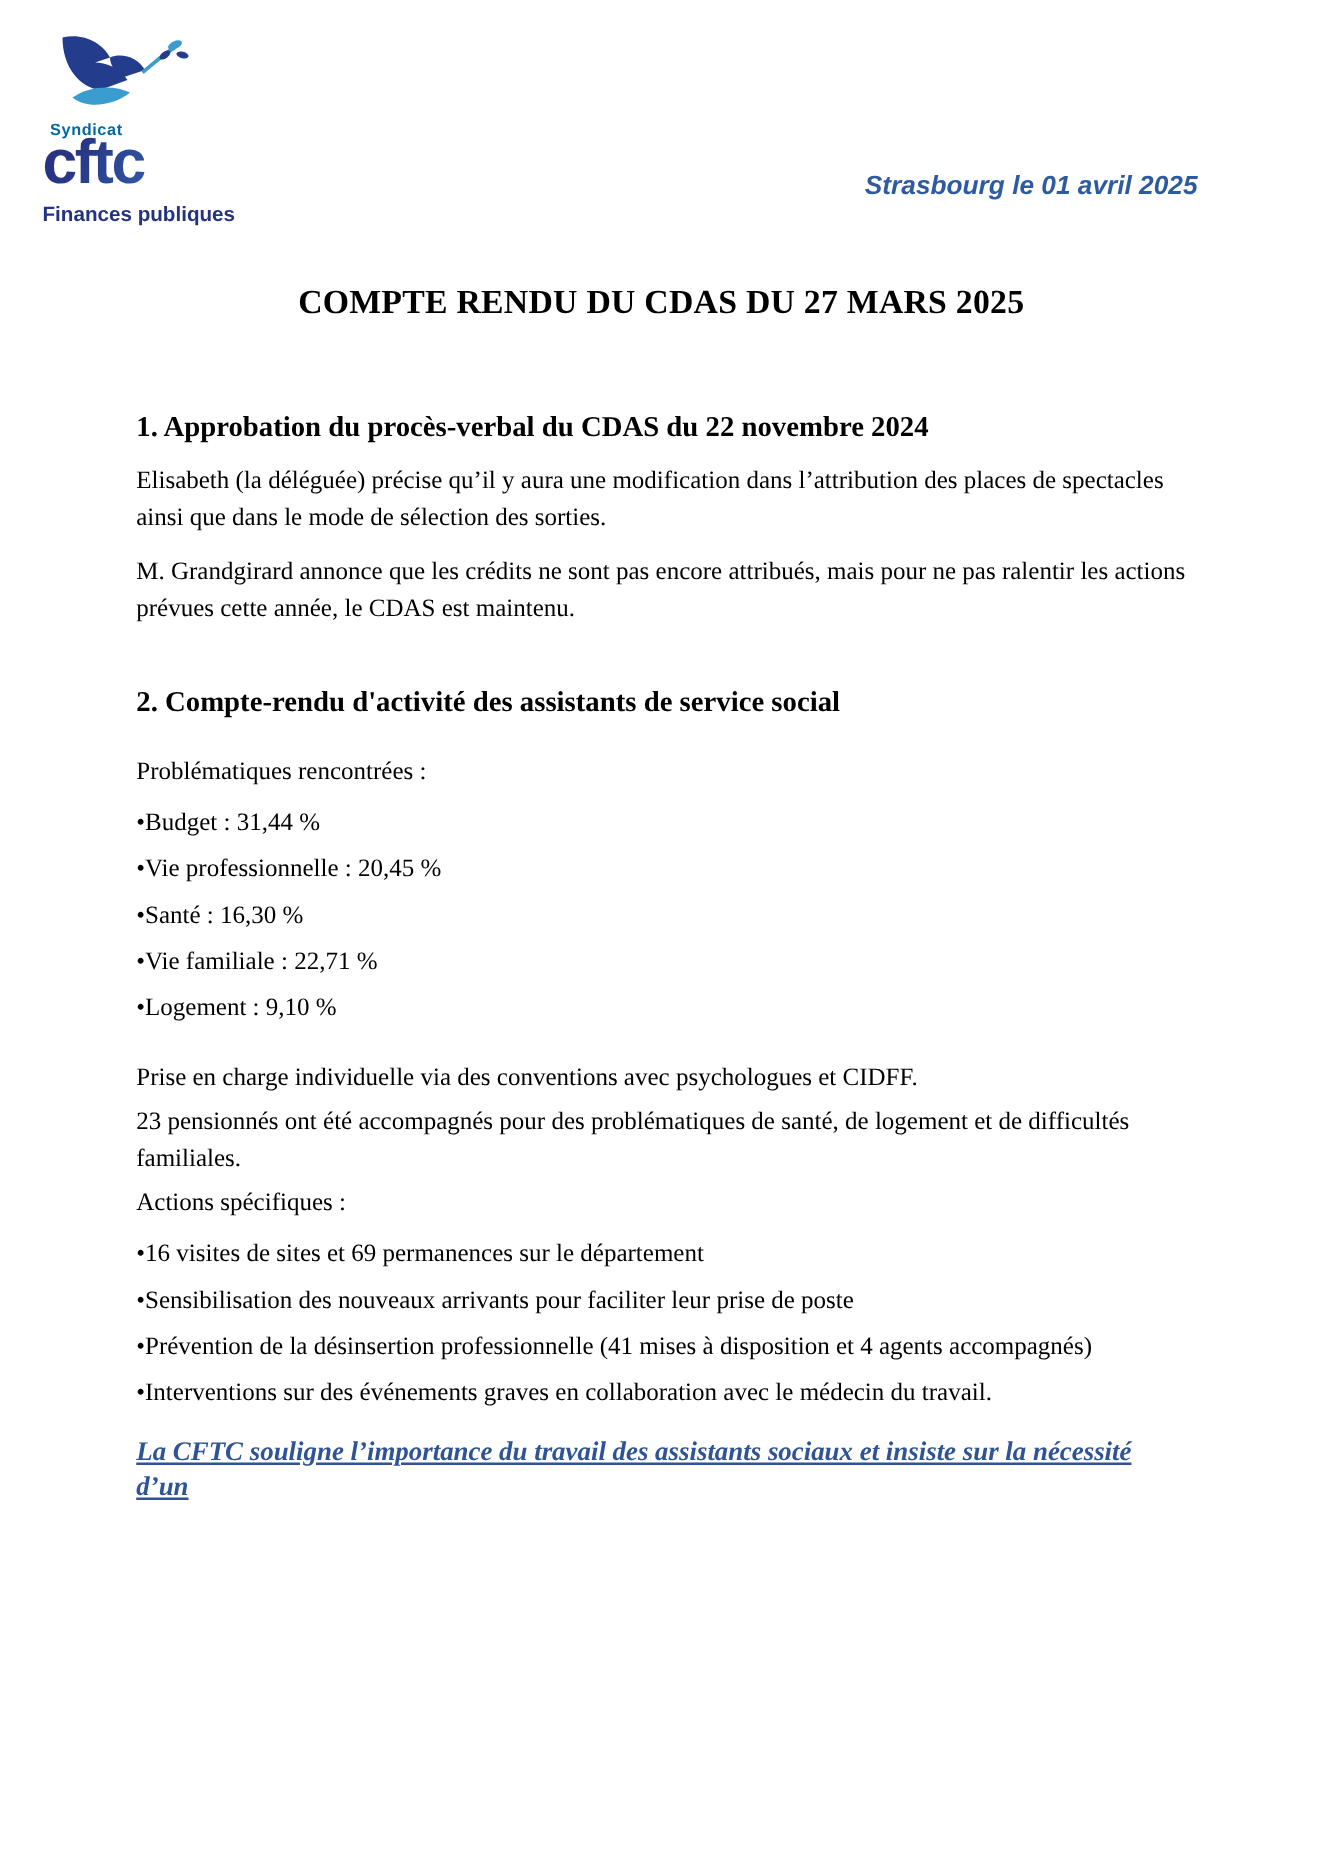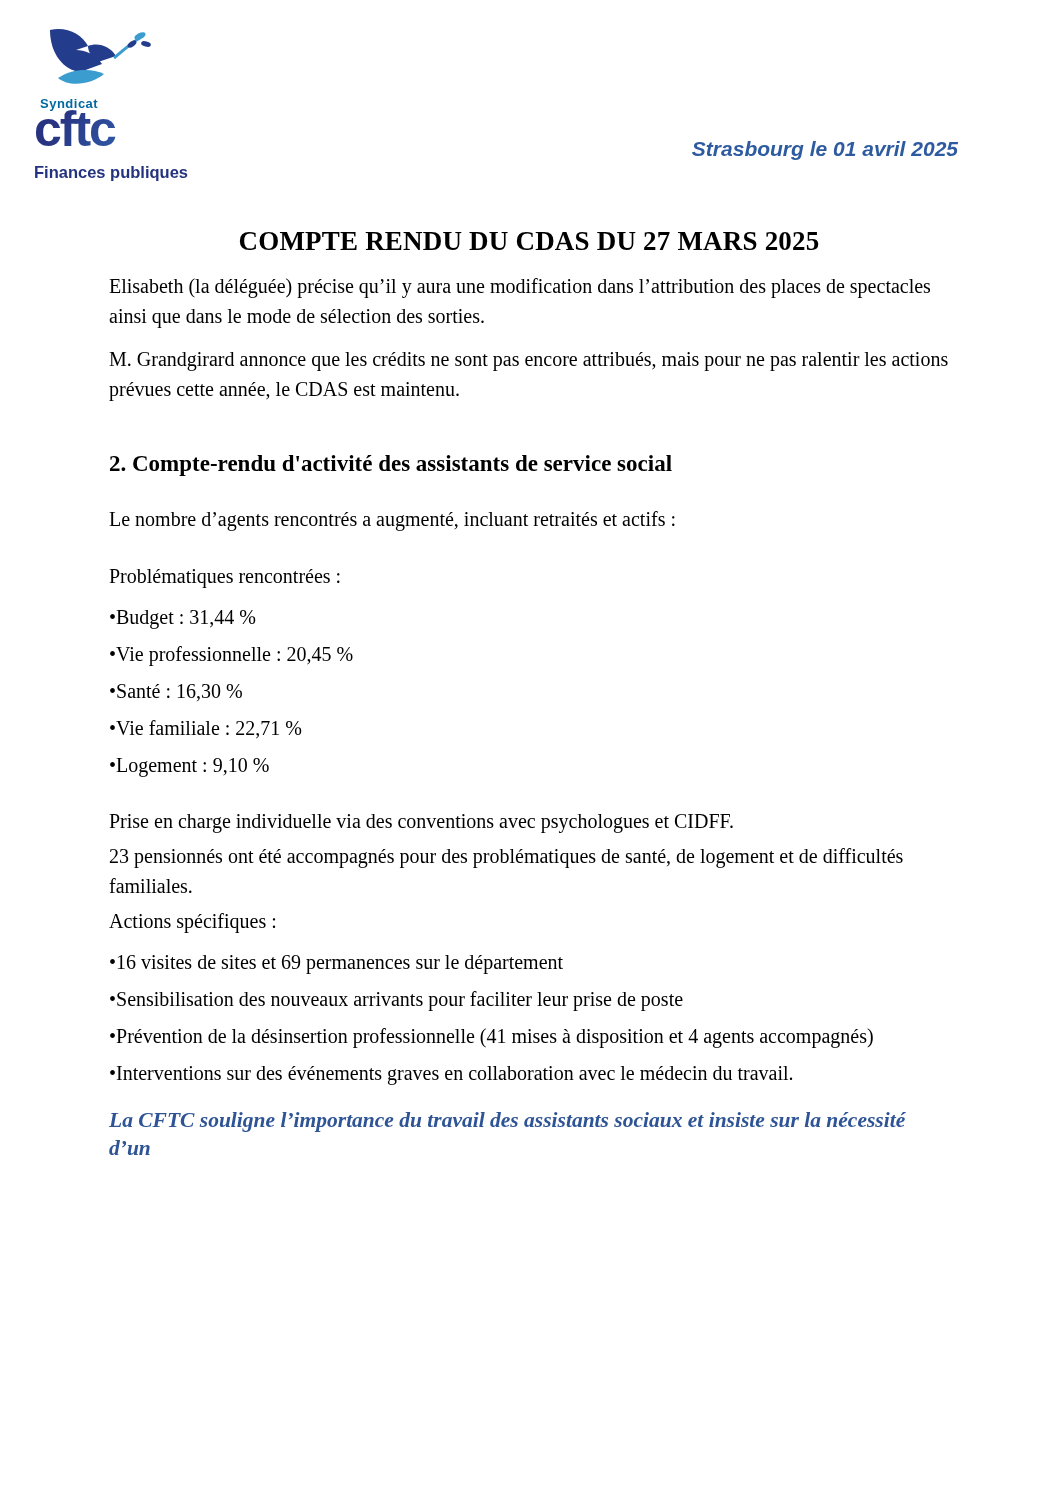--- a/index.html
+++ b/index.html
@@ -117,20 +117,21 @@
   .pension-para   { margin-top: 5px; }
   .actions-label  { margin-top: 5px; }
 
   .cftc-note {
     margin-top: 20px;
     font-size: 21.5px;
     line-height: 28px;
     font-weight: bold;
     font-style: italic;
     color: #2e5496;
+    text-decoration: underline;
   }
 </style>
 </head>
 <body>
 
 <div class="page">
 
   <div class="logo">
     <svg class="dove" width="130" height="72" viewBox="0 0 130 72" aria-hidden="true">
 
@@ -150,26 +151,26 @@
     <div class="logo-acronym">cftc</div>
     <div class="logo-subtitle">Finances publiques</div>
   </div>
 
   <div class="dateline">Strasbourg le 01 avril 2025</div>
 
   <div class="content">
 
     <h1 class="doc-title">COMPTE RENDU DU CDAS DU 27 MARS 2025</h1>
 
+    <h2 class="section-heading sec1-heading">1. Approbation du procès-verbal du CDAS du 22 novembre 2024</h2>
     <p class="para para-next">Elisabeth (la déléguée) précise qu’il y aura une modification dans l’attribution des places de spectacles ainsi que dans le mode de sélection des sorties.</p>
     <p class="para para-first">M. Grandgirard annonce que les crédits ne sont pas encore attribués, mais pour ne pas ralentir les actions prévues cette année, le CDAS est maintenu.</p>
 
     <h2 class="section-heading sec2-heading">2. Compte-rendu d'activité des assistants de service social</h2>
 
-    <p class="para intro-line">Le nombre d’agents rencontrés a augmenté, incluant retraités et actifs :</p>
 
 
     <p class="para problems-label">Problématiques rencontrées :</p>
 
     <ul class="doc-list problems-list">
       <li>Budget : 31,44 %</li>
       <li>Vie professionnelle : 20,45 %</li>
       <li>Santé : 16,30 %</li>
       <li>Vie familiale : 22,71 %</li>
       <li>Logement : 9,10 %</li>

